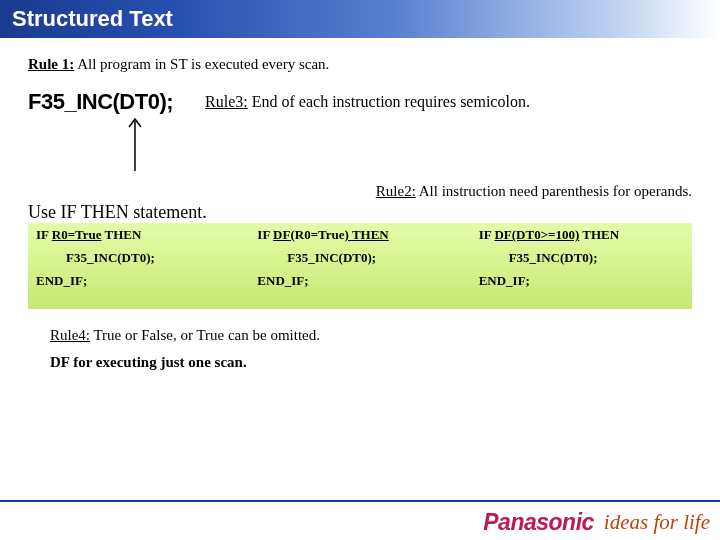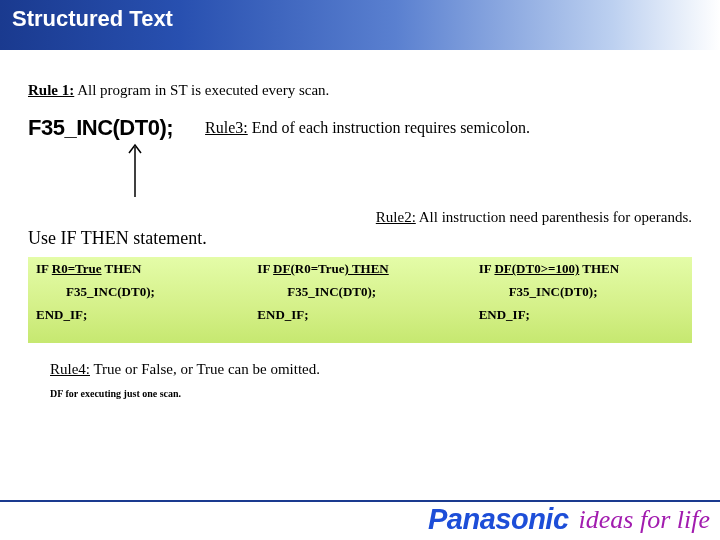--- a/index.html
+++ b/index.html
@@ -6,29 +6,29 @@
   body {
     width: 720px;
     height: 540px;
     font-family: "Times New Roman", serif;
     background: #fff;
     position: relative;
     overflow: hidden;
   }
   .title-bar {
     width: 100%;
-    height: 50px;
+    height: 38px;
     background: linear-gradient(90deg, #1a3a8f 0%, #2850b0 25%, #5a80d0 55%, #bcd0f0 85%, #ffffff 100%);
     color: #fff;
     font-family: Arial, sans-serif;
     font-size: 22px;
     font-weight: bold;
     padding: 6px 12px;
   }
-  .content { padding: 26px 28px 0 28px; position: relative; }
+  .content { padding: 12px 28px 0 28px; position: relative; }
   .rule1-line { margin-top: 6px; font-size: 15px; }
   .u { text-decoration: underline; }
   .b { font-weight: bold; }
 
   .inc-row {
     display: flex;
     align-items: flex-start;
     margin-top: 16px;
   }
   .inc-code {
@@ -60,42 +60,42 @@
     font-size: 15px;
     font-weight: bold;
   }
   .use-line {
     margin-top: 2px;
     font-size: 18px;
   }
   .boxes {
     display: flex;
     gap: 0;
-    margin-top: 8px;
+    margin-top: 0;
   }
   .box {
     flex: 1;
     background: linear-gradient(180deg, #e4fca8 0%, #d4f088 60%, #c6e870 100%);
     padding: 5px 6px 6px 8px;
     font-family: "Times New Roman", serif;
     font-weight: bold;
     font-size: 13px;
     line-height: 1.0;
     min-height: 86px;
   }
   .box .r1 { margin-bottom: 10px; }
   .box .r2 { margin-left: 30px; margin-bottom: 10px; }
   .box .r3 { }
   .rule4 {
     margin: 18px 0 0 22px;
     font-size: 15px;
   }
   .df-line {
     margin: 10px 0 0 22px;
-    font-size: 10px;
+    font-size: 15px;
     font-weight: bold;
   }
 
   .footer-line {
     position: absolute;
     left: 0;
     bottom: 38px;
     width: 100%;
     height: 2px;
     background: #1a3a8f;
@@ -105,29 +105,29 @@
     right: 10px;
     bottom: 4px;
     display: flex;
     align-items: center;
     gap: 10px;
   }
   .logo-pana {
     font-family: Arial, sans-serif;
     font-weight: bold;
     font-style: italic;
-    font-size: 29px;
-    color: #1d4ed8;
+    font-size: 23px;
+    color: #be185d;
     letter-spacing: -0.5px;
   }
   .logo-ifl {
     font-family: Georgia, "Times New Roman", serif;
     font-style: italic;
-    font-size: 26px;
-    color: #a21caf;
+    font-size: 21px;
+    color: #c2410c;
   }
 </style>
 </head>
 <body>
 
 <div class="title-bar">
   <span>Structured Text</span>
 </div>
 
 <div class="content">

